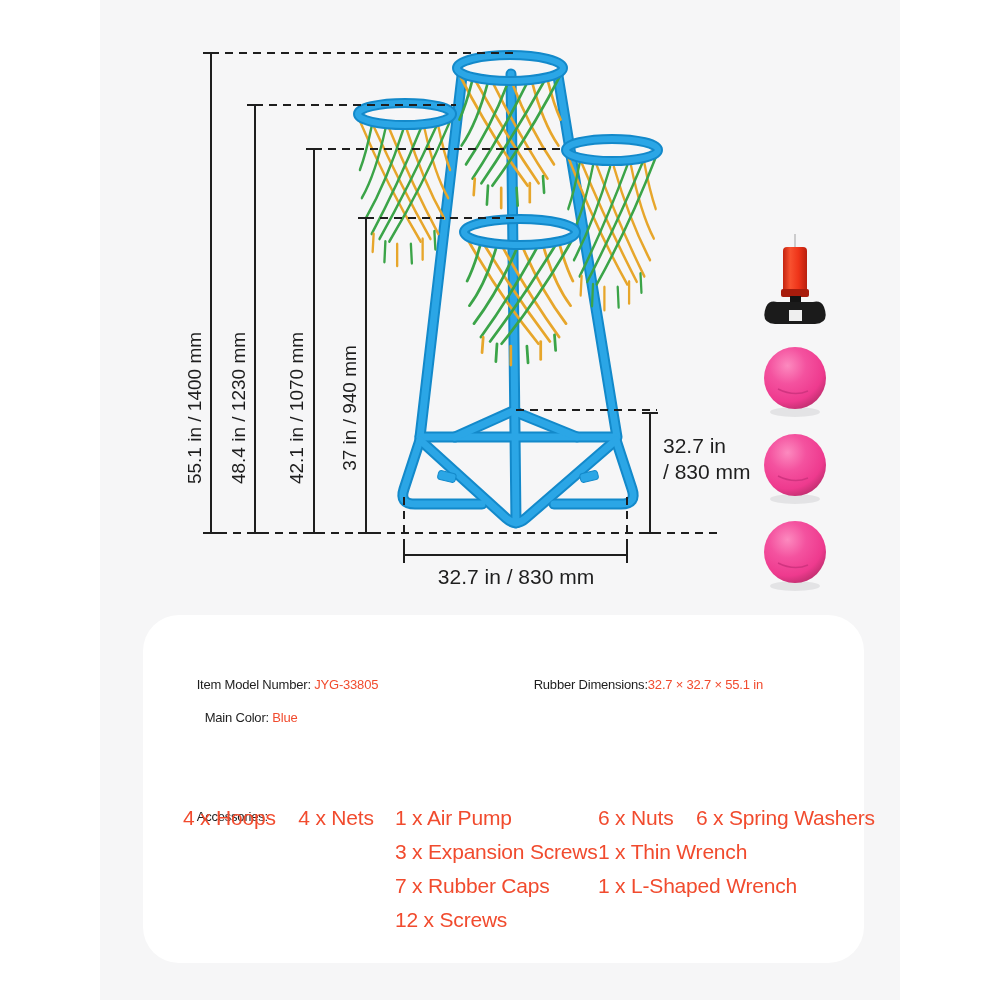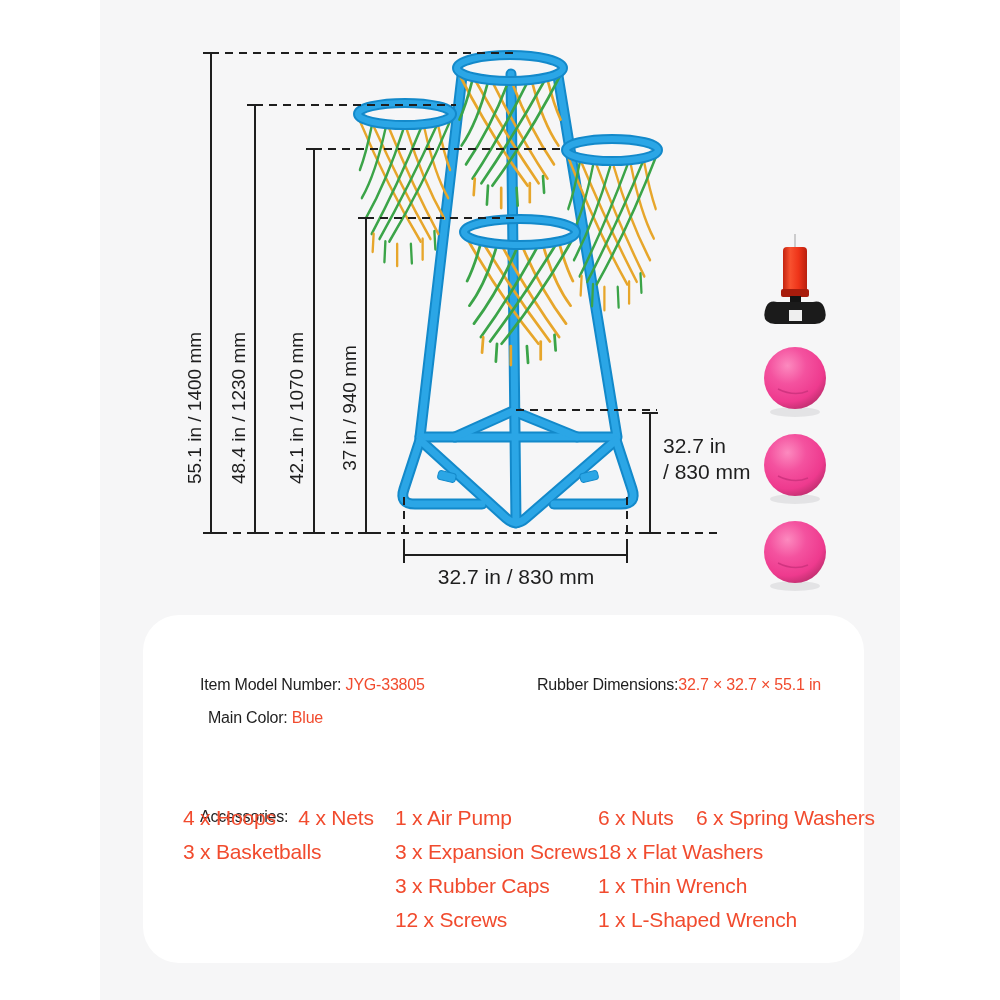--- a/index.html
+++ b/index.html
@@ -26,21 +26,21 @@
   .dim-dash{stroke:var(--text-dark,#1d1d1f);stroke-width:2;fill:none;stroke-dasharray:8 6;}
   .dim-text{fill:var(--text-dark,#1d1d1f);font-size:19px;letter-spacing:0px;}
   .dim-text-lg{fill:var(--text-dark,#1d1d1f);font-size:21px;}
   .tab{fill:var(--stand-blue,#2ba6e6);stroke:var(--stand-blue-dark,#1487c8);stroke-width:1;}
 
   
   .card{
     position:absolute;left:143px;top:615px;width:721px;height:348px;
     background:var(--card-bg,#ffffff);border-radius:36px;
   }
-  .row{position:absolute;height:22px;line-height:22px;font-size:16px;
+  .row{position:absolute;height:22px;line-height:22px;font-size:13px;
        letter-spacing:-0.2px;color:var(--text-dark,#232323);white-space:pre;}
   .lab{color:var(--text-dark,#232323);font-weight:500;}
   .val{color:var(--accent-red,#f14b2e);font-weight:500;}
   .acc-col{position:absolute;top:186px;font-size:21px;font-weight:500;
            color:var(--accent-red,#f14b2e);letter-spacing:-0.2px;}
   .acc-col div{height:34px;line-height:34px;white-space:pre;}
 </style>
 </head>
 <body>
 
@@ -210,27 +210,25 @@
   </div>
   <div class="row" style="left:377px;top:37px">
     <span class="lab">Rubber Dimensions:</span><span class="val">32.7 × 32.7 × 55.1 in</span>
   </div>
   <div class="row" style="left:40px;top:169px">
     <span class="lab">Accessories:</span>
   </div>
 
   <div class="acc-col" style="left:40px">
     <div class="acc-item">4 x Hoops    4 x Nets</div>
-    <div class="acc-item">3 x Basketballs</div>
   </div>
   <div class="acc-col" style="left:252px">
     <div class="acc-item">1 x Air Pump</div>
     <div class="acc-item">3 x Expansion Screws</div>
-    <div class="acc-item">3 x Rubber Caps</div>
+    <div class="acc-item">7 x Rubber Caps</div>
     <div class="acc-item">12 x Screws</div>
   </div>
   <div class="acc-col" style="left:455px">
     <div class="acc-item">6 x Nuts    6 x Spring Washers</div>
-    <div class="acc-item">18 x Flat Washers</div>
     <div class="acc-item">1 x Thin Wrench</div>
     <div class="acc-item">1 x L-Shaped Wrench</div>
   </div>
 </div>
 
 </body></html>

